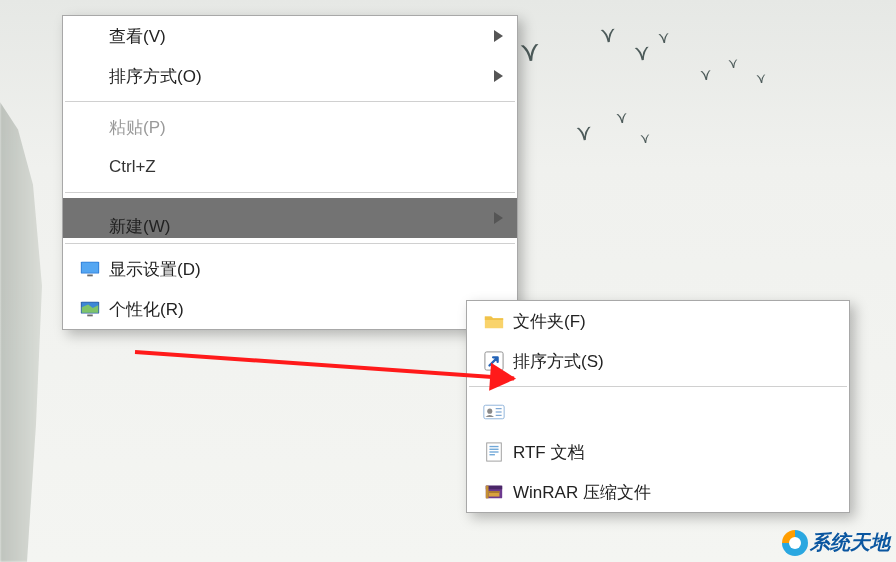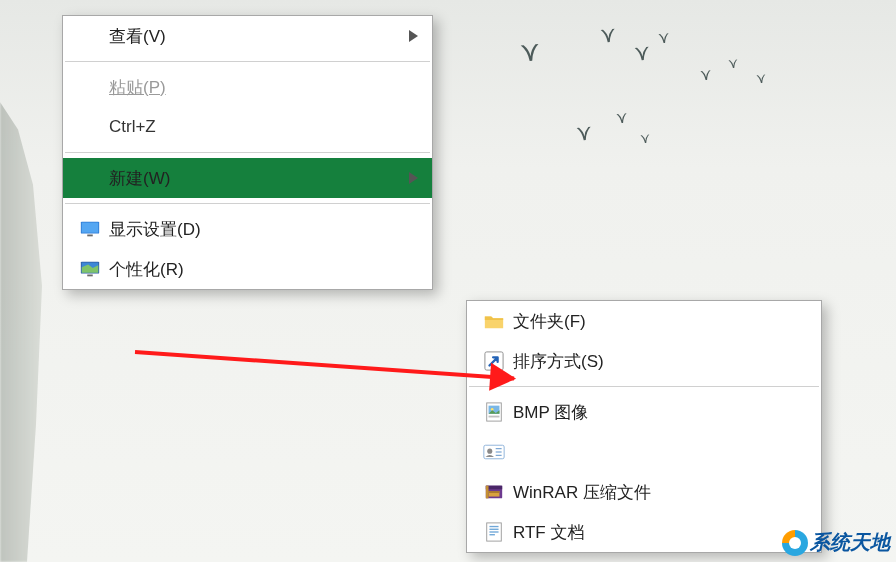--- a/index.html
+++ b/index.html
@@ -9,30 +9,30 @@
     font-size: 17px; color: #222;
     background: linear-gradient(to bottom, #e6e8e5 0%, #f0f1ee 30%, #f4f5f2 100%);
     position: relative; overflow: hidden;
   }
   .bird { position: absolute; color: #4d5b5a; font-size: 22px; transform: rotate(-5deg); user-select: none; }
   .context-menu {
     position: absolute; background: #fff;
     border: 1px solid #a8a8a8;
     box-shadow: 5px 5px 12px rgba(0,0,0,0.25);
   }
-  .menu-main { left: 62px; top: 15px; width: 371px; }
-  .menu-sub { left: 466px; top: 300px; width: 356px; }
+  .menu-main { left: 62px; top: 15px; width: 456px; }
+  .menu-sub { left: 466px; top: 300px; width: 384px; }
   .mi {
     display: flex; align-items: center;
     height: 40px; padding: 0 14px 0 16px;
     position: relative;
   }
   .mi.hoverable { cursor: default; }
-  .mi.highlight { background: #15803d; }
-  .mi.disabled { color: #9a9a9a; text-decoration: underline; }
+  .mi.highlight { background: #737373; align-items: flex-end; }
+  .mi.disabled { color: #9a9a9a; }
   .mi .ico {
     width: 30px; display: flex; align-items: center; justify-content: flex-start;
   }
   .mi .label { flex: 1; }
   .mi .shortcut { color: #333; margin-right: 24px; }
   .mi .chev {
     position: absolute; right: 14px; top: 50%; transform: translateY(-50%);
     width: 0; height: 0; border-top: 6px solid transparent;
     border-bottom: 6px solid transparent; border-left: 9px solid #555;
   }
@@ -83,20 +83,25 @@
 <div class="bird" style="left:576px; top:120px;">⋎</div>
 <div class="bird" style="left:616px; top:108px; font-size:16px;">⋎</div>
 <div class="bird" style="left:640px; top:130px; font-size:14px;">⋎</div>
 
 <div class="context-menu menu-main">
   <div class="mi hoverable">
     <span class="ico"></span>
     <span class="label">查看(V)</span>
     <span class="chev"></span>
   </div>
+  <div class="mi hoverable">
+    <span class="ico"></span>
+    <span class="label">排序方式(O)</span>
+    <span class="chev"></span>
+  </div>
   <div class="sep"></div>
   <div class="mi disabled">
     <span class="ico"></span>
     <span class="label">粘贴(P)</span>
   </div>
   <div class="mi hoverable">
     <span class="ico"></span>
     <span class="shortcut">Ctrl+Z</span>
   </div>
   <div class="sep"></div>
@@ -142,68 +147,56 @@
   <div class="mi hoverable">
     <span class="ico">
       <svg class="icon" viewBox="0 0 22 22">
           <rect x="1" y="1" width="20" height="20" rx="2" fill="#fff" stroke="#888"></rect>
           <path d="M6 16 L15 7 M15 7 h-5 M15 7 v5" stroke="#2363b7" stroke-width="2.5" fill="none" stroke-linecap="round"></path>
         </svg>
     </span>
     <span class="label">排序方式(S)</span>
   </div>
   <div class="sep"></div>
-  <div class="mi hoverable">
-    <span class="ico">
-      <svg class="icon" viewBox="0 0 22 22">
-          <rect x="3" y="1" width="16" height="20" fill="#fff" stroke="#999"></rect>
-          <rect x="5" y="4" width="12" height="9" fill="#7ab7e6"></rect>
-          <circle cx="9" cy="8" r="1.5" fill="#ffe36b"></circle>
-          <path d="M5 13 L9 9 L13 12 L17 9 V13 Z" fill="#5a9c56"></path>
-          <rect x="5" y="15" width="12" height="2" fill="#c0c0c0"></rect>
-        </svg>
-    </span>
-    <span class="label">BMP 图像</span>
-  </div>
   <div class="mi hoverable">
     <span class="ico">
       <svg class="icon" viewBox="0 0 26 20">
           <rect x="1" y="2" width="24" height="16" rx="2" fill="#fff" stroke="#7fa8d4"></rect>
           <circle cx="8" cy="9" r="3" fill="#8a8a8a"></circle>
           <path d="M3 16 q5 -5 10 0" fill="#8a8a8a"></path>
           <line x1="15" y1="6" x2="22" y2="6" stroke="#7fa8d4" stroke-width="1.5"></line>
           <line x1="15" y1="10" x2="22" y2="10" stroke="#7fa8d4" stroke-width="1.5"></line>
           <line x1="15" y1="14" x2="22" y2="14" stroke="#7fa8d4" stroke-width="1.5"></line>
         </svg>
     </span>
   </div>
   <div class="mi hoverable">
     <span class="ico">
       <svg class="icon" viewBox="0 0 22 22">
+          <rect x="3" y="1" width="16" height="20" fill="#fff" stroke="#999"></rect>
+          <line x1="6" y1="5" x2="16" y2="5" stroke="#6fa7d8" stroke-width="1.5"></line>
+          <line x1="6" y1="8" x2="16" y2="8" stroke="#6fa7d8" stroke-width="1.5"></line>
+          <line x1="6" y1="11" x2="16" y2="11" stroke="#6fa7d8" stroke-width="1.5"></line>
+          <line x1="6" y1="14" x2="12" y2="14" stroke="#6fa7d8" stroke-width="1.5"></line>
+        </svg>
+    </span>
+    <span class="label">RTF 文档</span>
+  </div>
+  <div class="mi hoverable">
+    <span class="ico">
+      <svg class="icon" viewBox="0 0 22 22">
           <rect x="2" y="4" width="18" height="14" rx="1" fill="#6d3a8f"></rect>
           <rect x="2" y="4" width="18" height="4" fill="#4a2668"></rect>
           <rect x="5" y="10" width="12" height="6" fill="#d9a23e"></rect>
           <rect x="5" y="10" width="12" height="2" fill="#a8782c"></rect>
           <rect x="2" y="4" width="3" height="14" fill="#c48f33"></rect>
         </svg>
     </span>
     <span class="label">WinRAR 压缩文件</span>
   </div>
-  <div class="mi hoverable">
-    <span class="ico">
-      <svg class="icon" viewBox="0 0 22 22">
-          <rect x="3" y="1" width="16" height="20" fill="#fff" stroke="#999"></rect>
-          <line x1="6" y1="5" x2="16" y2="5" stroke="#6fa7d8" stroke-width="1.5"></line>
-          <line x1="6" y1="8" x2="16" y2="8" stroke="#6fa7d8" stroke-width="1.5"></line>
-          <line x1="6" y1="11" x2="16" y2="11" stroke="#6fa7d8" stroke-width="1.5"></line>
-          <line x1="6" y1="14" x2="12" y2="14" stroke="#6fa7d8" stroke-width="1.5"></line>
-        </svg>
-    </span>
-    <span class="label">RTF 文档</span>
-  </div>
 </div>
 
 <div class="arrow"></div>
 
 <div class="wm">
   <span class="wm-ico"></span>
   <span>系统天地</span>
 </div>
 
 </body></html>

